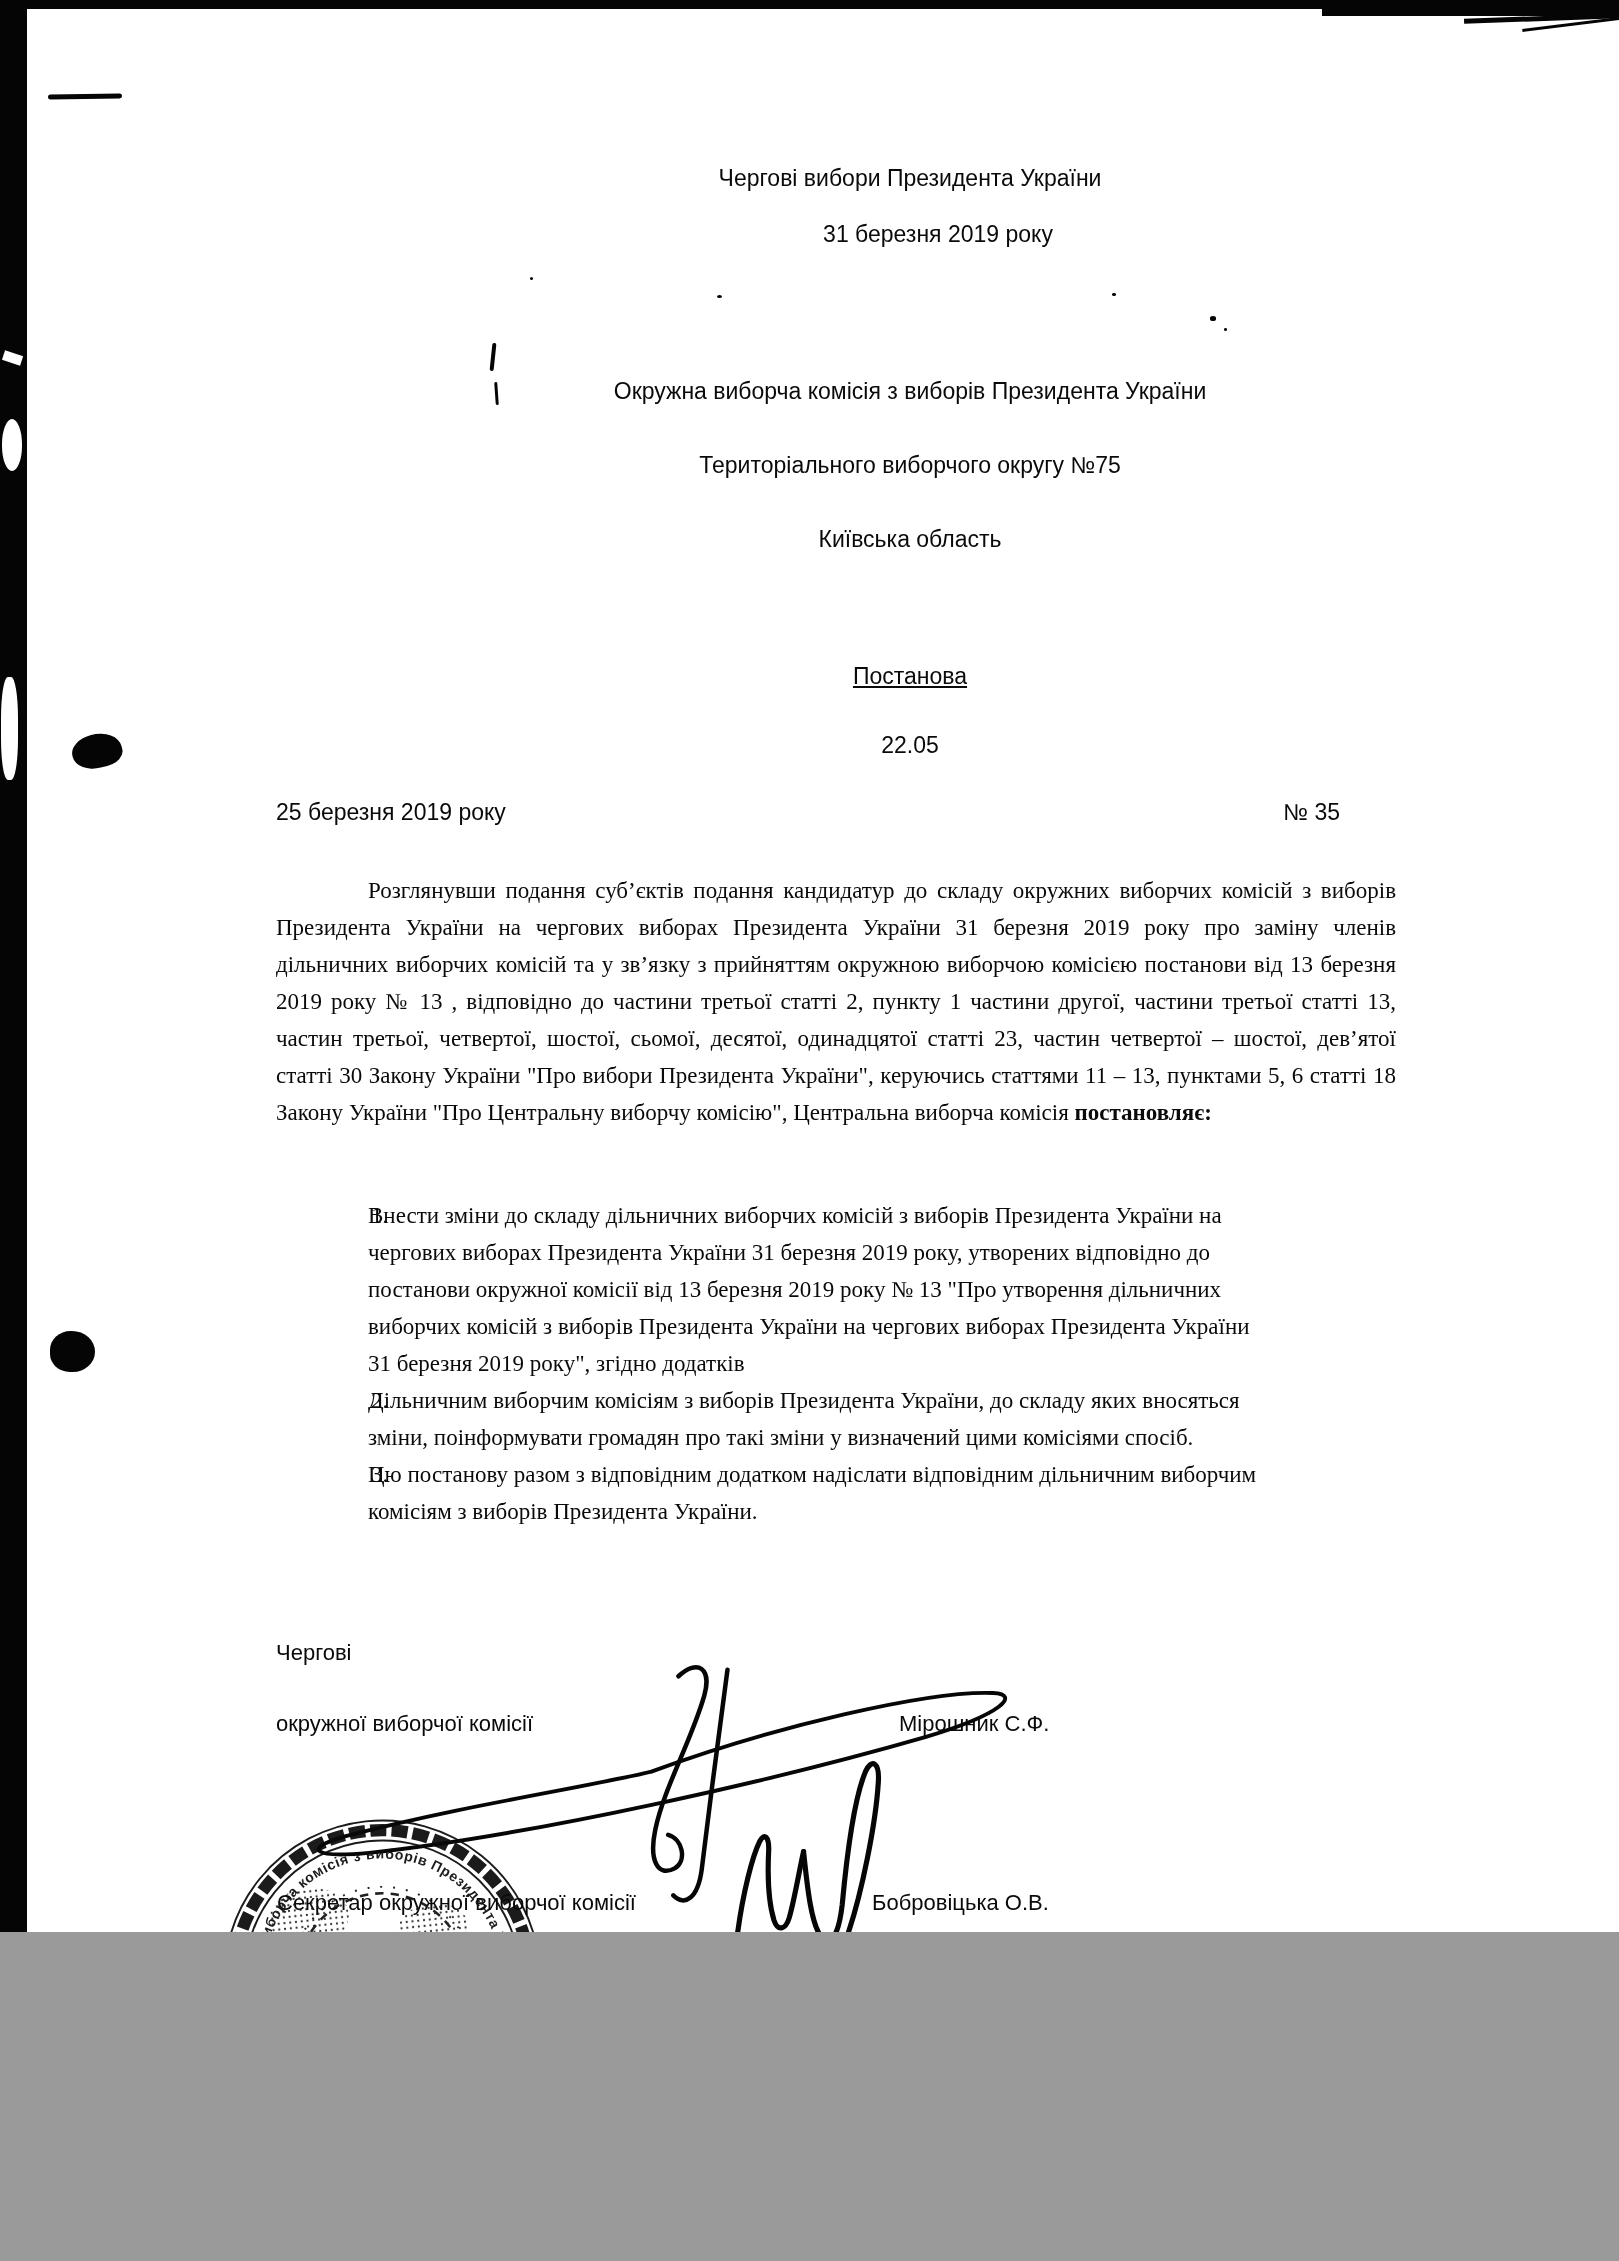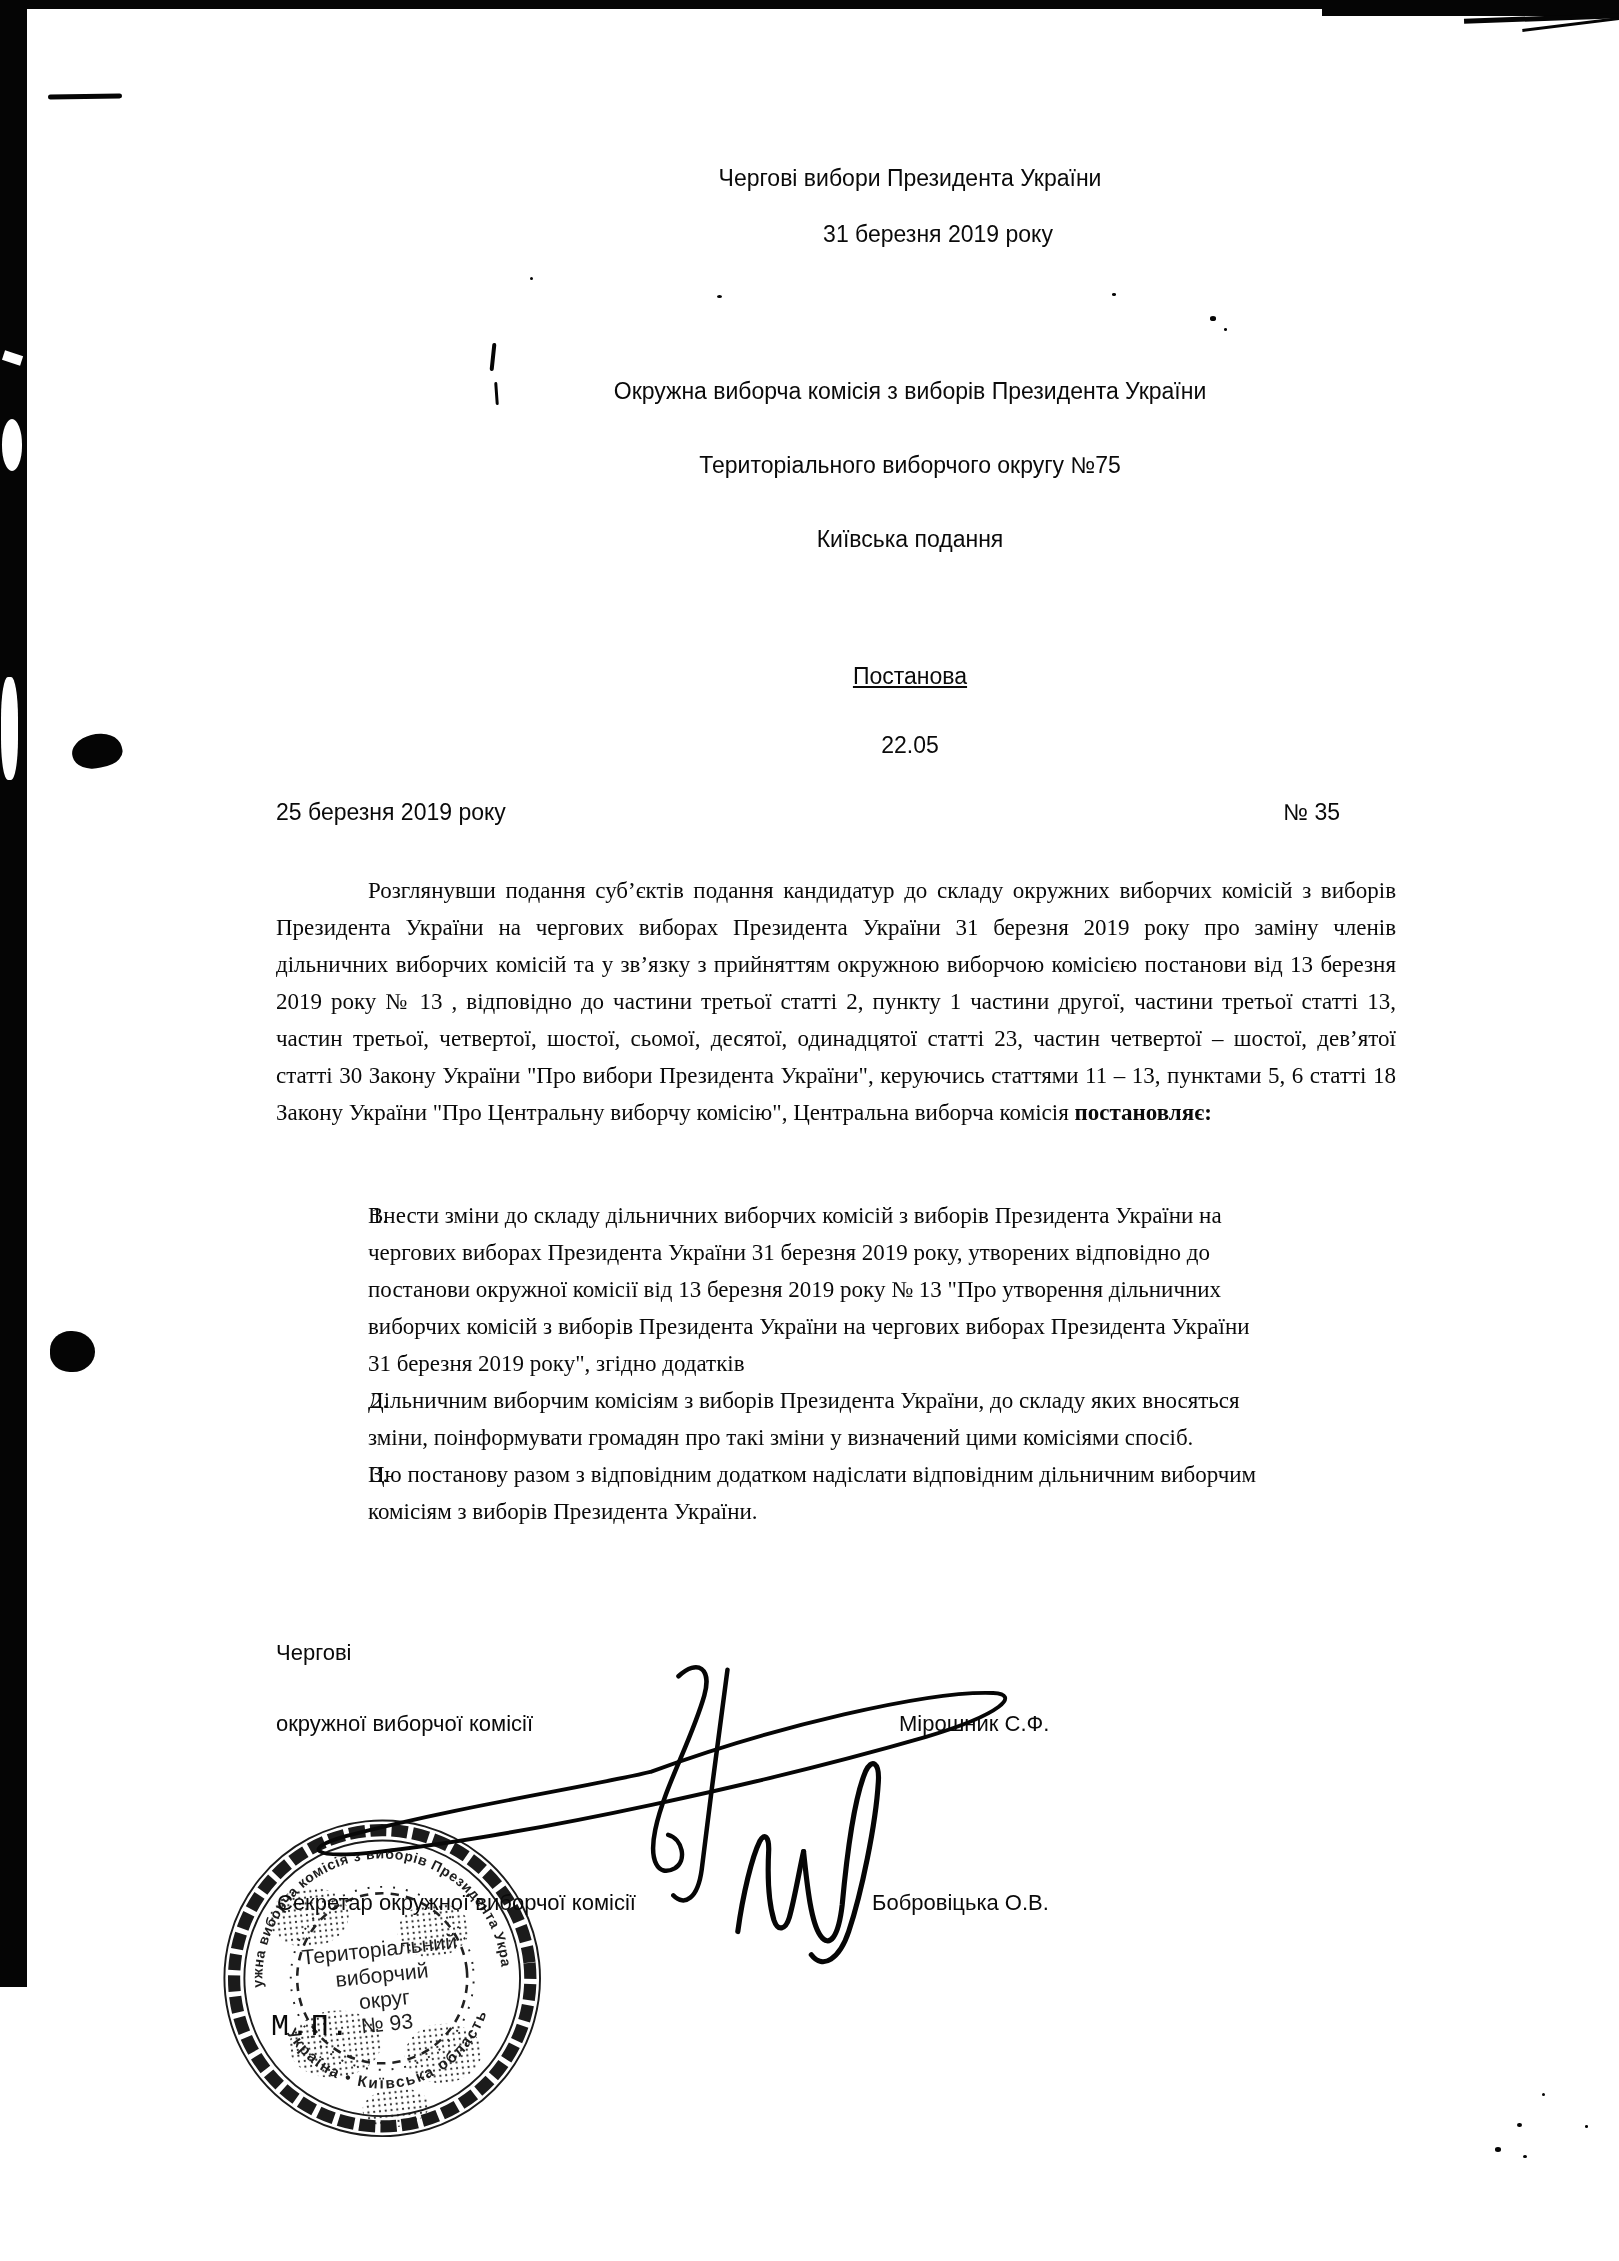--- a/index.html
+++ b/index.html
@@ -1,16 +1,16 @@
 <!DOCTYPE html>
 <html style="font-size:10.3px"><head>
 <meta charset="utf-8">
 <style>
   html,body{margin:0;padding:0;background:#9a9a9a;}
-  .page{position:relative;width:1620px;height:2261px;background:#ffffff;overflow:hidden;
+  .page{position:relative;width:1620px;height:1932px;background:#ffffff;overflow:hidden;
         font-family:"Liberation Serif","DejaVu Serif",serif;color:#0a0a0a;}
   
   .band{position:absolute;background:#050505;}
   .noise{position:absolute;background:#050505;border-radius:50%;}
   .white-gap{position:absolute;background:#ffffff;}
   
   .center-line{position:absolute;left:0;width:1620px;box-sizing:border-box;padding-left:200px;
                text-align:center;font-family:"Liberation Sans","DejaVu Sans",sans-serif;
                font-size:23px;line-height:28px;white-space:nowrap;}
   .date-row{position:absolute;left:276px;top:798px;width:1064px;display:flex;
@@ -55,21 +55,21 @@
   <div class="noise" style="left:1495px;top:2147px;width:5.8px;height:4.5px;"></div>
   <div class="noise" style="left:1517px;top:2123px;width:4.5px;height:3.9px;"></div>
   <div class="noise" style="left:1523px;top:2155px;width:3.9px;height:3.2px;"></div>
   <div class="noise" style="left:1542px;top:2093px;width:3.2px;height:3.2px;"></div>
   <div class="noise" style="left:1585px;top:2125px;width:3.2px;height:2.6px;"></div>
 
   <div class="center-line" style="top:164px;">Чергові вибори Президента України</div>
   <div class="center-line" style="top:220px;margin-left:28px;">31 березня 2019 року</div>
   <div class="center-line" style="top:377px;">Окружна виборча комісія з виборів Президента України</div>
   <div class="center-line" style="top:451px;">Територіального виборчого округу №75</div>
-  <div class="center-line" style="top:525px;">Київська подання</div>
+  <div class="center-line" style="top:525px;">Київська область</div>
 
   <div class="center-line" style="top:662px;text-decoration:underline;">Постанова</div>
   <div class="center-line" style="top:731px;">22.05</div>
 
   <div class="date-row">
     <span>25 березня 2019 року</span>
     <span>№ 35</span>
   </div>
 
   <div class="preamble"><span>Розглянувши подання суб’єктів подання кандидатур до складу окружних виборчих комісій з виборів Президента України на чергових виборах Президента України 31 березня 2019 року про заміну членів дільничних виборчих комісій та у зв’язку з прийняттям окружною виборчою комісією постанови від 13 березня 2019 року № 13 , відповідно до частини третьої статті 2, пункту 1 частини другої, частини третьої статті 13, частин третьої, четвертої, шостої, сьомої, десятої, одинадцятої статті 23, частин четвертої – шостої, дев’ятої статті 30 Закону України "Про вибори Президента України", керуючись статтями 11 – 13, пунктами 5, 6 статті 18 Закону України "Про Центральну виборчу комісію", Центральна виборча комісія </span><b>постановляє:</b></div>

